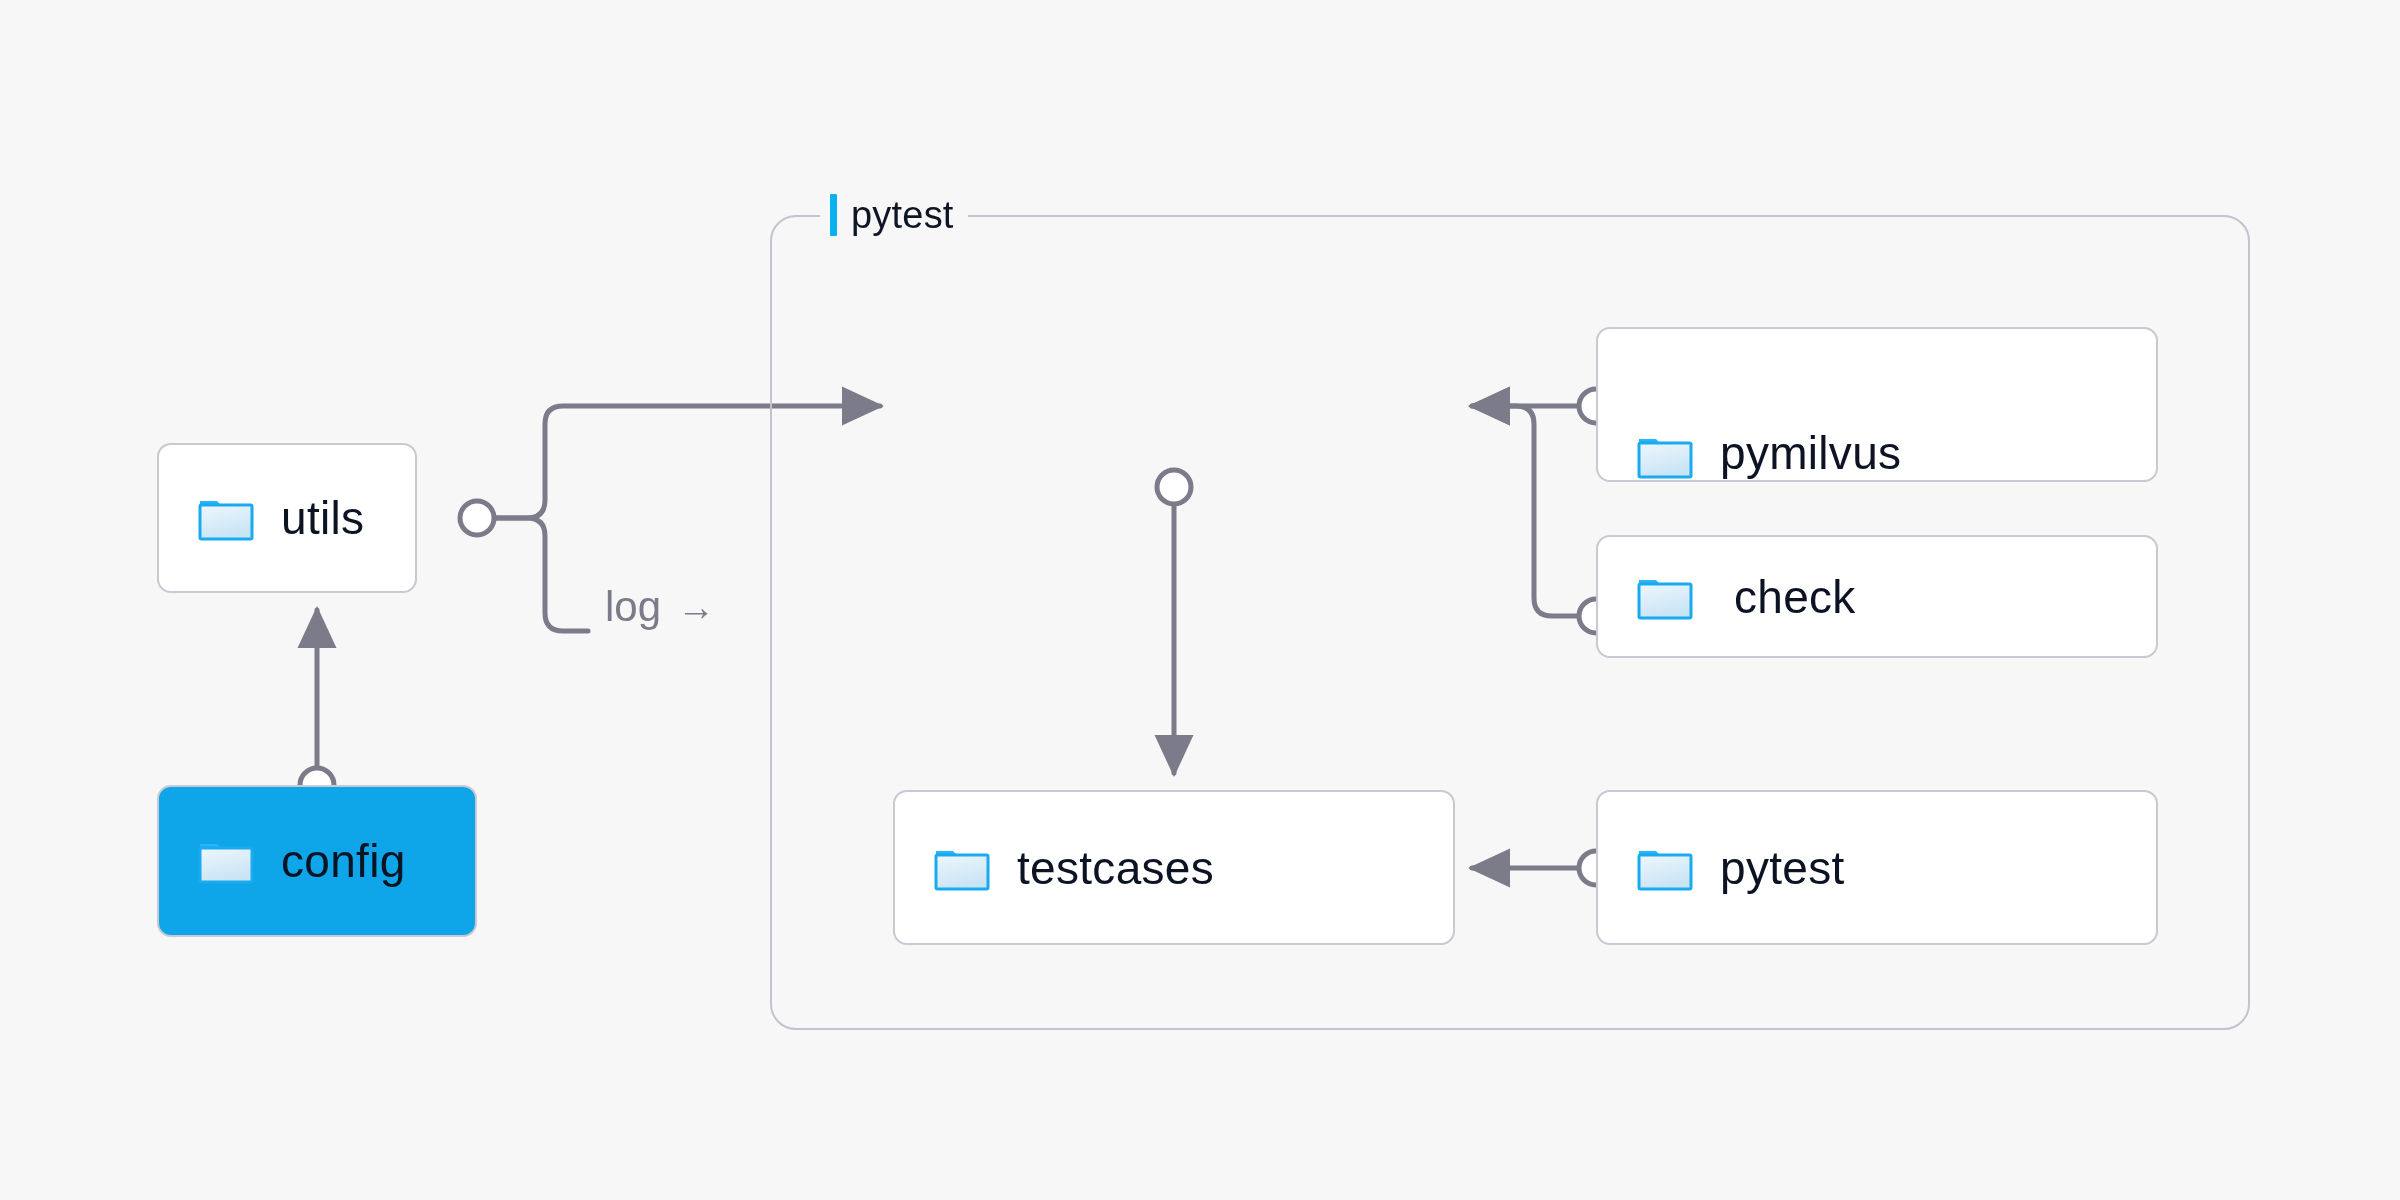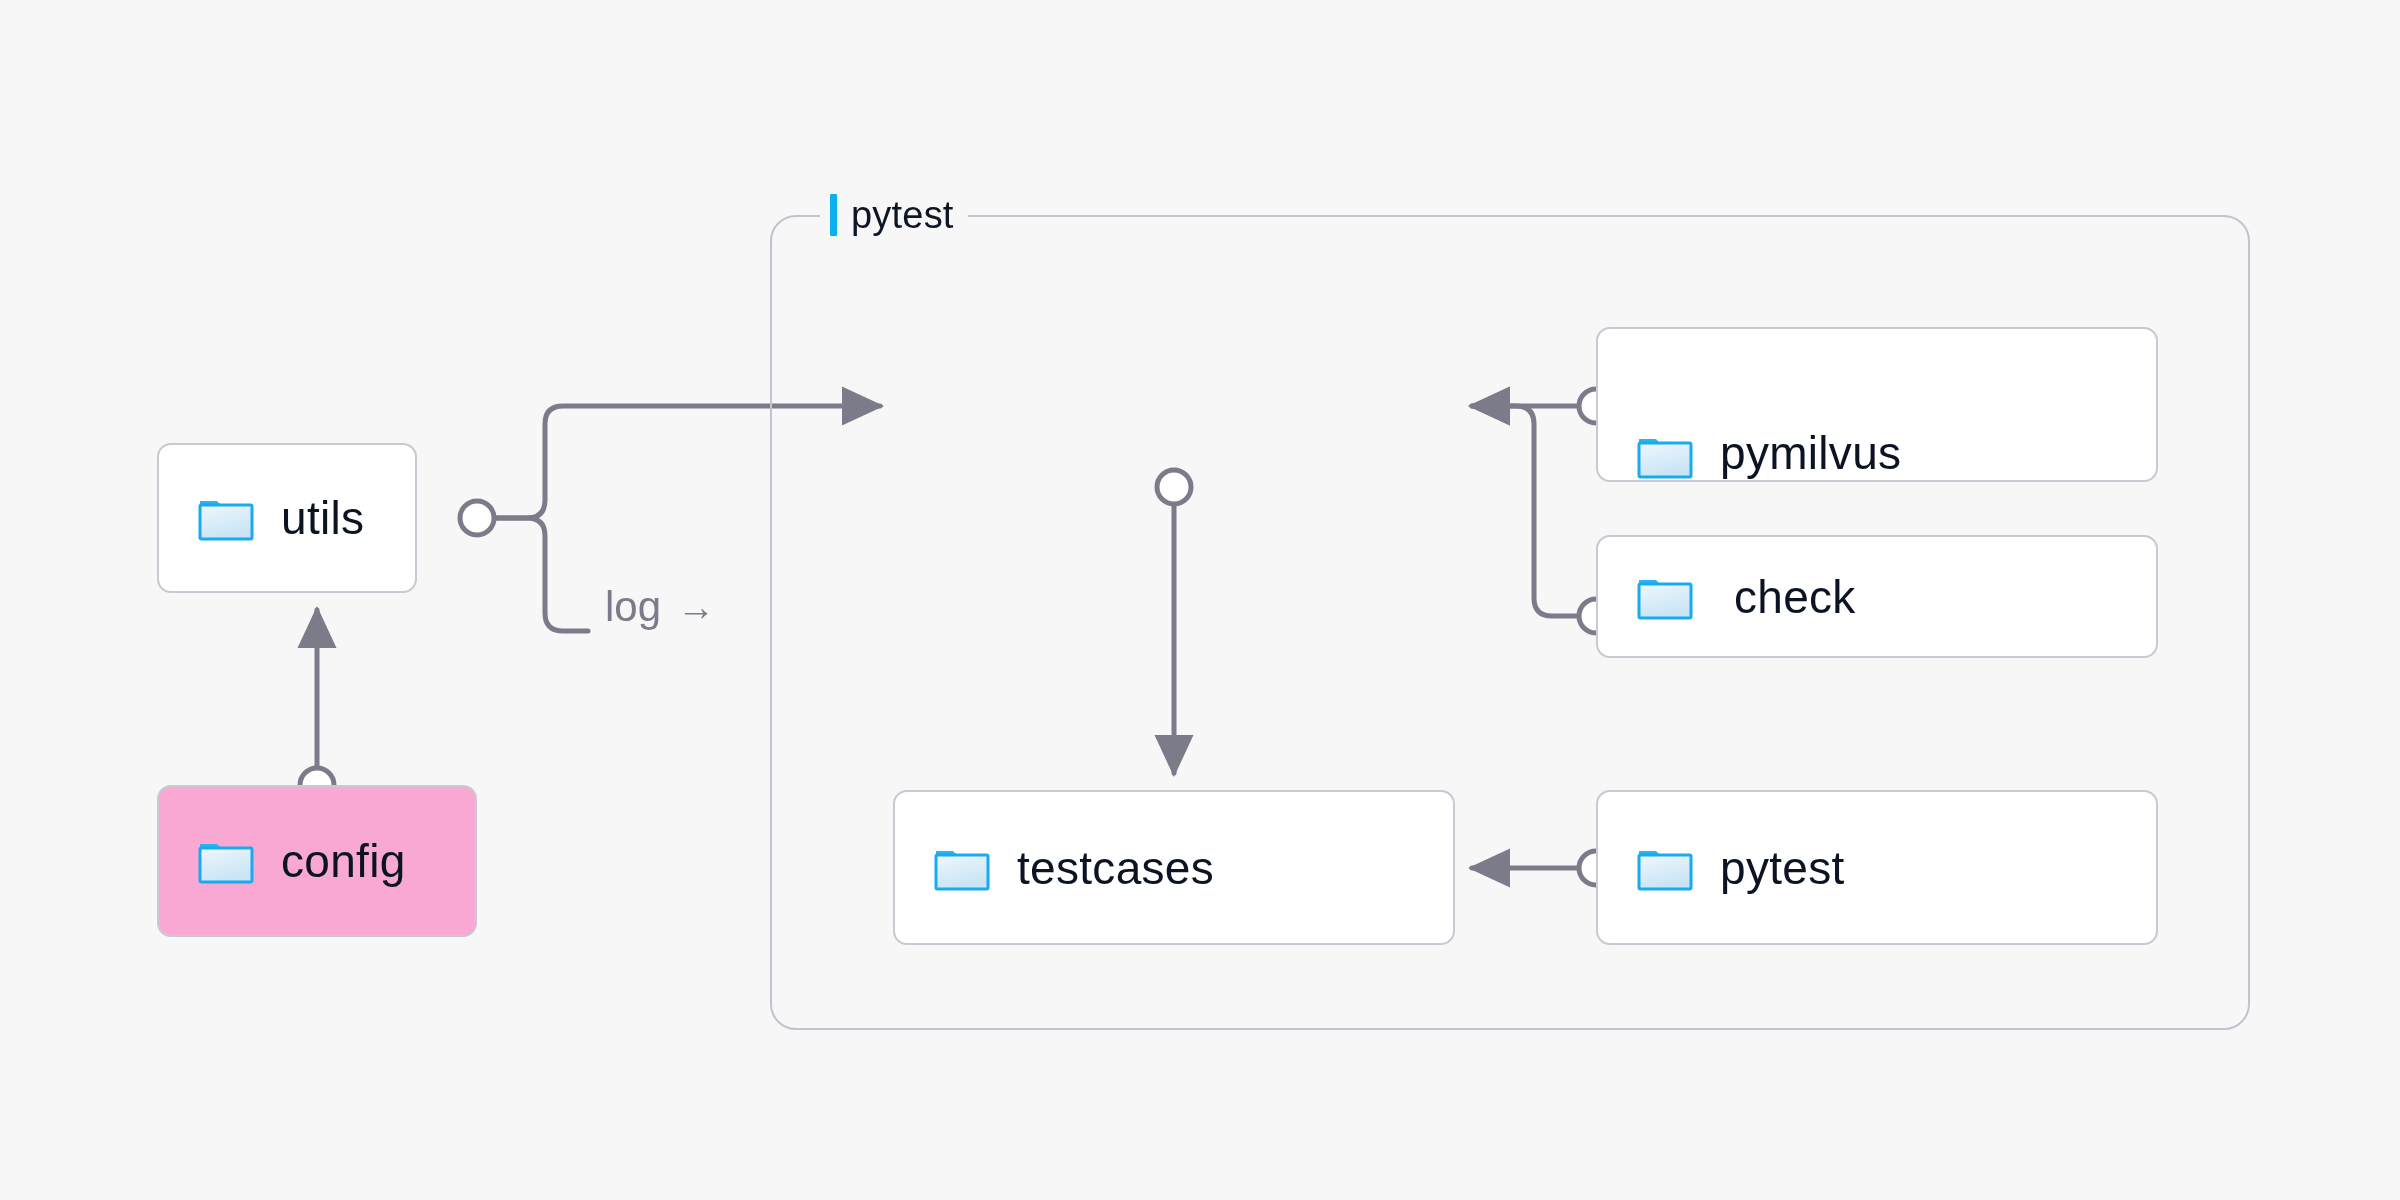--- a/index.html
+++ b/index.html
@@ -153,21 +153,21 @@
   </div>
 
   <div class="node" style="left: 157px; top: 443px; width: 260px; height: 150px; border-color: rgb(201, 200, 211); background: rgb(255, 255, 255);">
     <svg class="folder-icon" viewBox="0 0 58 48">
       <path d="M3 7 h17 l5 5 h30 v4 H3 z" fill="url(#folderTab)"></path>
       <rect x="3" y="11" width="52" height="34" rx="1.5" fill="url(#folderFill)" stroke="#19aaf0" stroke-width="3"></rect>
     </svg>
     <span class="node-label">utils</span>
   </div>
 
-  <div class="node" style="left: 157px; top: 785px; width: 320px; height: 152px; border-color: rgb(201, 200, 211); background: #f9a8d4;">
+  <div class="node" style="left: 157px; top: 785px; width: 320px; height: 152px; border-color: rgb(201, 200, 211); background: #0ea5e9;">
     <svg class="folder-icon" viewBox="0 0 58 48">
       <path d="M3 7 h17 l5 5 h30 v4 H3 z" fill="url(#folderTab)"></path>
       <rect x="3" y="11" width="52" height="34" rx="1.5" fill="url(#folderFill)" stroke="#19aaf0" stroke-width="3"></rect>
     </svg>
     <span class="node-label">config</span>
   </div>
 
 
   <div class="node" style="left: 1596px; top: 327px; width: 562px; height: 155px; border-color: rgb(201, 200, 211); background: rgb(255, 255, 255); align-items: flex-end;">
     <svg class="folder-icon" viewBox="0 0 58 48">

